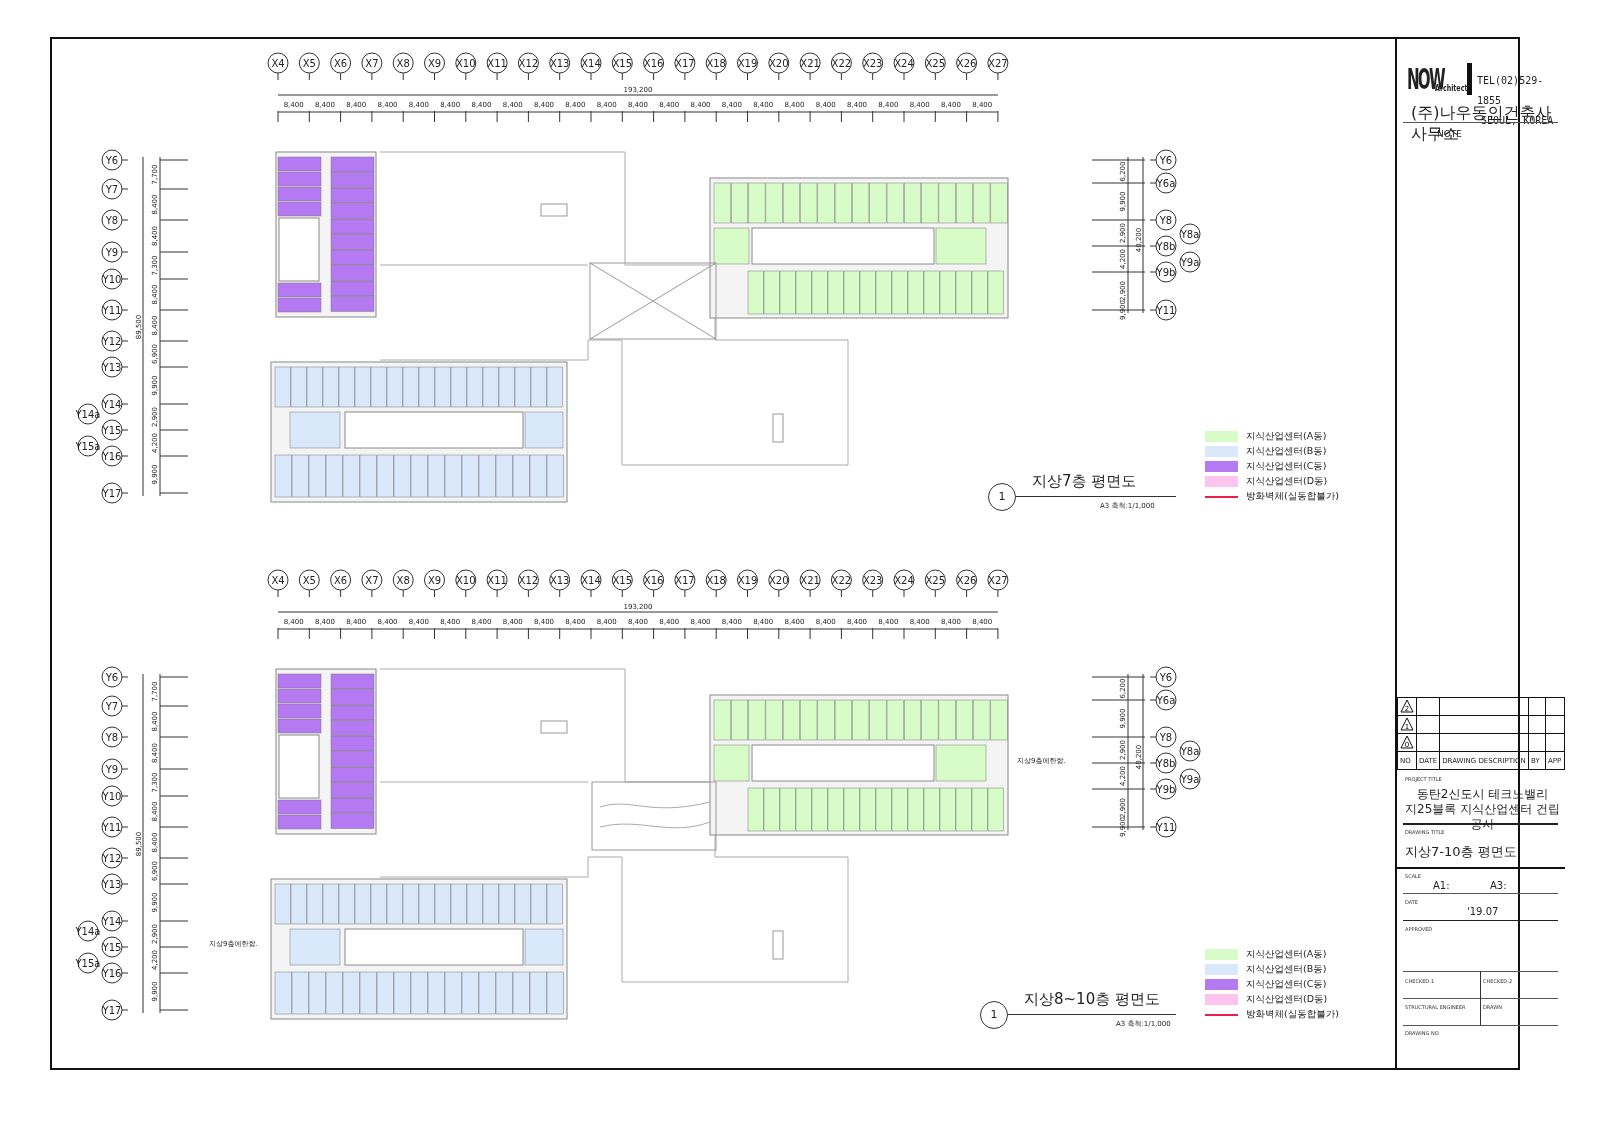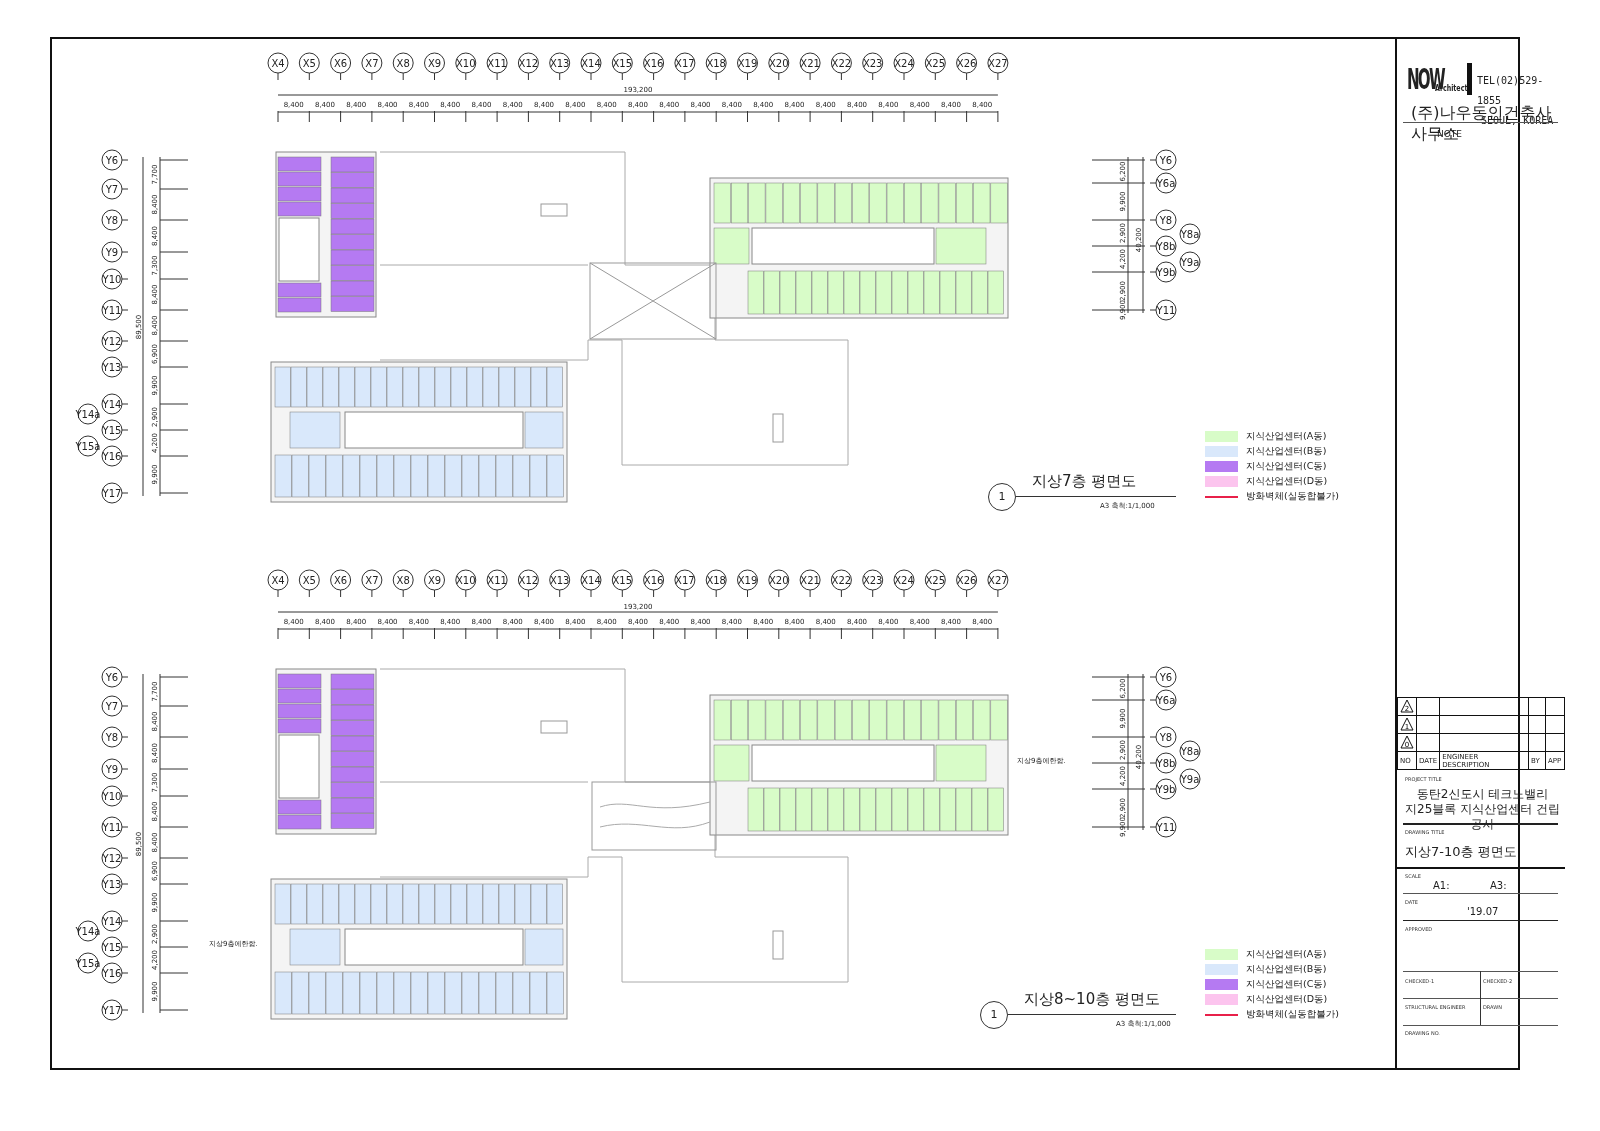--- a/index.html
+++ b/index.html
@@ -793,21 +793,21 @@
           <td></td>
           <td></td>
           <td></td>
           <td></td>
         </tr>
       </tbody>
     <tbody>
         <tr>
       <td style="width:14px">NO</td>
       <td style="width:18px">DATE</td>
-      <td>ENGINEER DESCRIPTION</td>
+      <td>DRAWING DESCRIPTION</td>
       <td style="width:12px">BY</td>
       <td style="width:14px">APP</td>
     </tr>
   </tbody>
     </table>
 
   <div class="tb-small" style="left:8px;top:739px;">PROJECT TITLE</div>
   <div class="proj">
     <div>동탄2신도시 테크노밸리</div>
     <div>지25블록 지식산업센터 건립공사</div>

